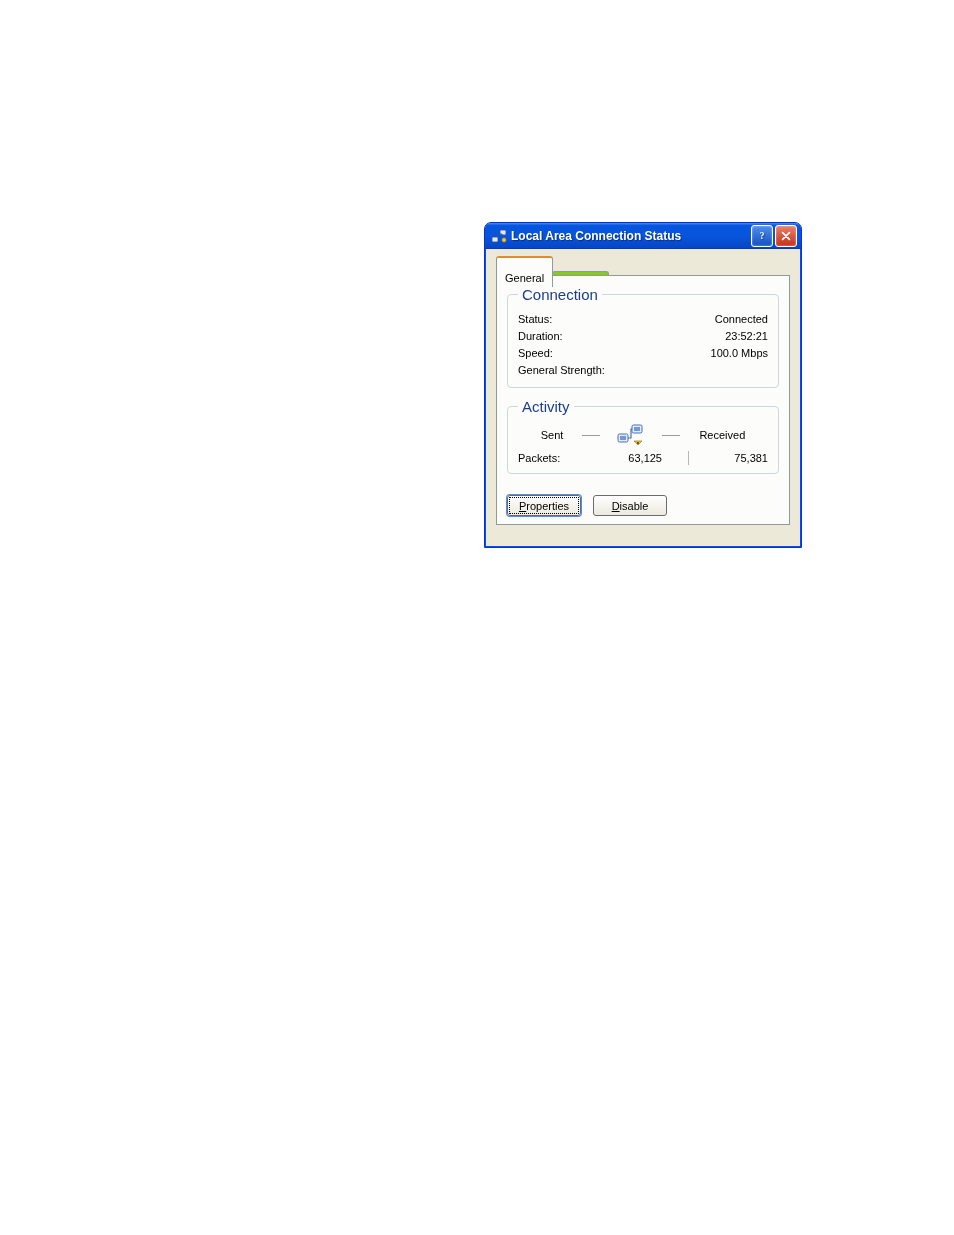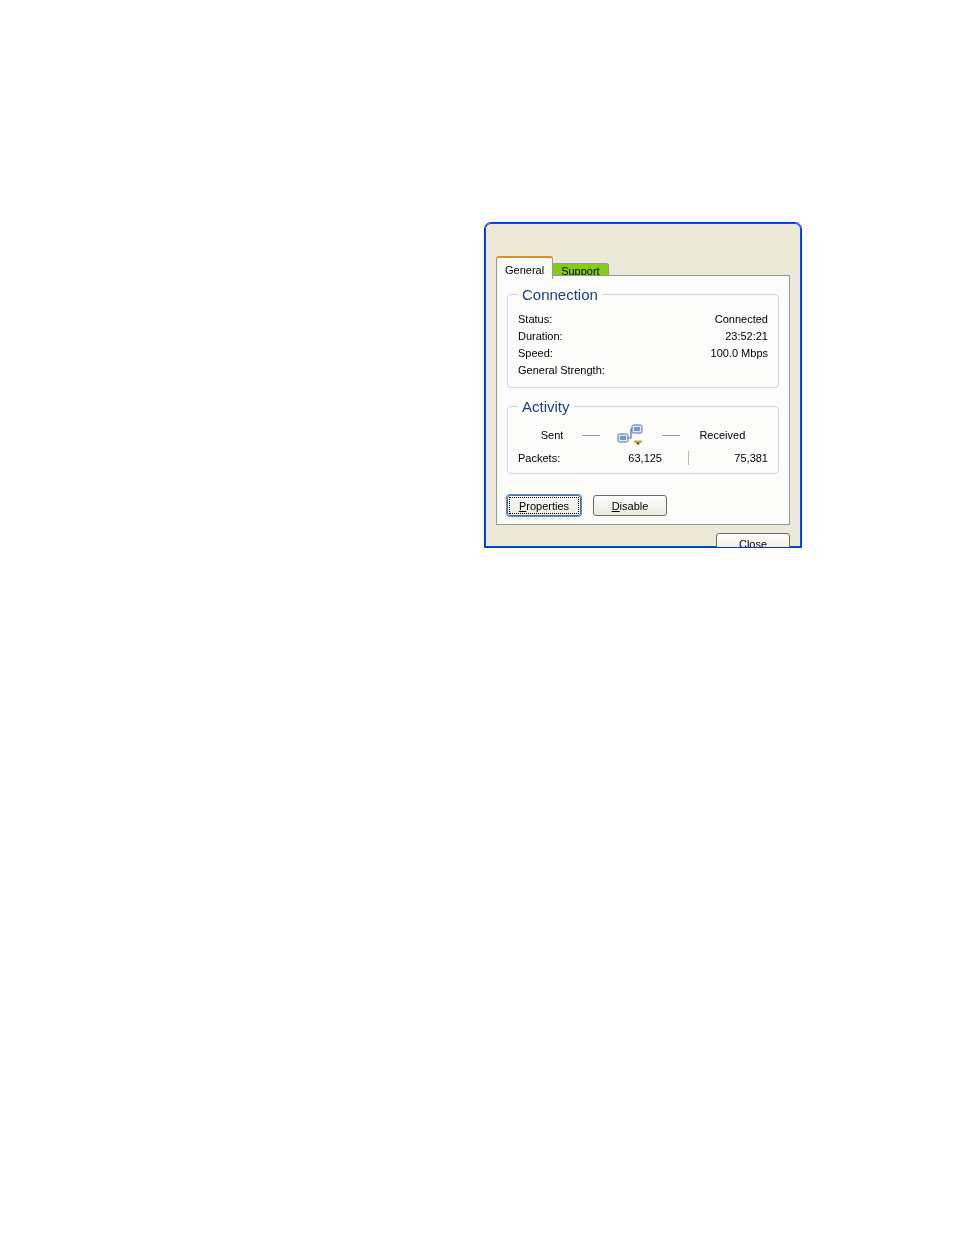--- a/index.html
+++ b/index.html
@@ -52,21 +52,21 @@
   .close-btn { background: linear-gradient(to bottom,#e97f6a,#c73118); }
   .client {
     position: absolute;
     left: 3px; right: 3px; top: 26px; bottom: 3px;
     background: #ece9d8;
     padding: 6px 8px 8px 8px;
   }
   .tabs { position: relative; height: 20px; }
   .tab {
     display:inline-block;
-    padding: 6px 8px 3px 8px;
+    padding: 14px 8px 3px 8px;
     border: 1px solid #919b9c;
     border-bottom: none;
     background: #fcfcfb;
     border-radius: 3px 3px 0 0;
     position: relative;
     top: 1px;
     margin-right: -1px;
     cursor: default;
   }
   .tab.inactive {
@@ -139,20 +139,41 @@
     outline-offset: -3px;
     box-shadow: 0 0 0 1px #4a90f3, inset 0 0 1px #fff;
   }
   .btn .ul { text-decoration: underline; }
   .footer { text-align:right; margin-top:8px; }
 </style>
 </head>
 <body>
 
 <div class="window">
+  <div class="titlebar">
+    <span class="app-icon">
+      <svg viewBox="0 0 16 16" width="16" height="16">
+        <rect x="1" y="9" width="6" height="5" rx="1" fill="#dfe8f6" stroke="#2a4f9e" stroke-width="0.8"></rect>
+        <rect x="9" y="2" width="6" height="5" rx="1" fill="#dfe8f6" stroke="#2a4f9e" stroke-width="0.8"></rect>
+        <path d="M4 9 L4 6 L11 6 L11 7" fill="none" stroke="#2a4f9e" stroke-width="1"></path>
+        <circle cx="13" cy="12" r="2.2" fill="#f4c63a" stroke="#8a6a12" stroke-width="0.6"></circle>
+      </svg>
+    </span>
+    <span class="title">Local Area Connection Status</span>
+    <span class="title-btn help-btn" title="Help">
+      <svg viewBox="0 0 14 14" width="12" height="12">
+          <text x="7" y="11" text-anchor="middle" font-size="11" font-family="Tahoma" fill="#fff" font-weight="bold">?</text>
+        </svg>
+    </span>
+    <span class="title-btn close-btn" title="Close">
+      <svg viewBox="0 0 14 14" width="12" height="12">
+        <path d="M3 3 L11 11 M11 3 L3 11" stroke="#fff" stroke-width="2" stroke-linecap="round"></path>
+      </svg>
+    </span>
+  </div>
 
   <div class="client">
     <div class="tabs">
       <span class="tab active">General</span><span class="tab inactive">Support</span>
     </div>
     <div class="tabpage">
 
       <fieldset class="group">
         <legend>Connection</legend>
         <div class="row">
@@ -199,17 +220,14 @@
           <span class="num">75,381</span>
         </div>
       </fieldset>
 
       <div class="btnbar">
         <button class="btn focus"><span class="ul">P</span><span>roperties</span></button>
         <button class="btn"><span class="ul">D</span><span>isable</span></button>
       </div>
     </div>
 
-    <div class="footer">
-      <button class="btn"><span class="ul">C</span><span>lose</span></button>
-    </div>
   </div>
 </div>
 
 </body></html>

